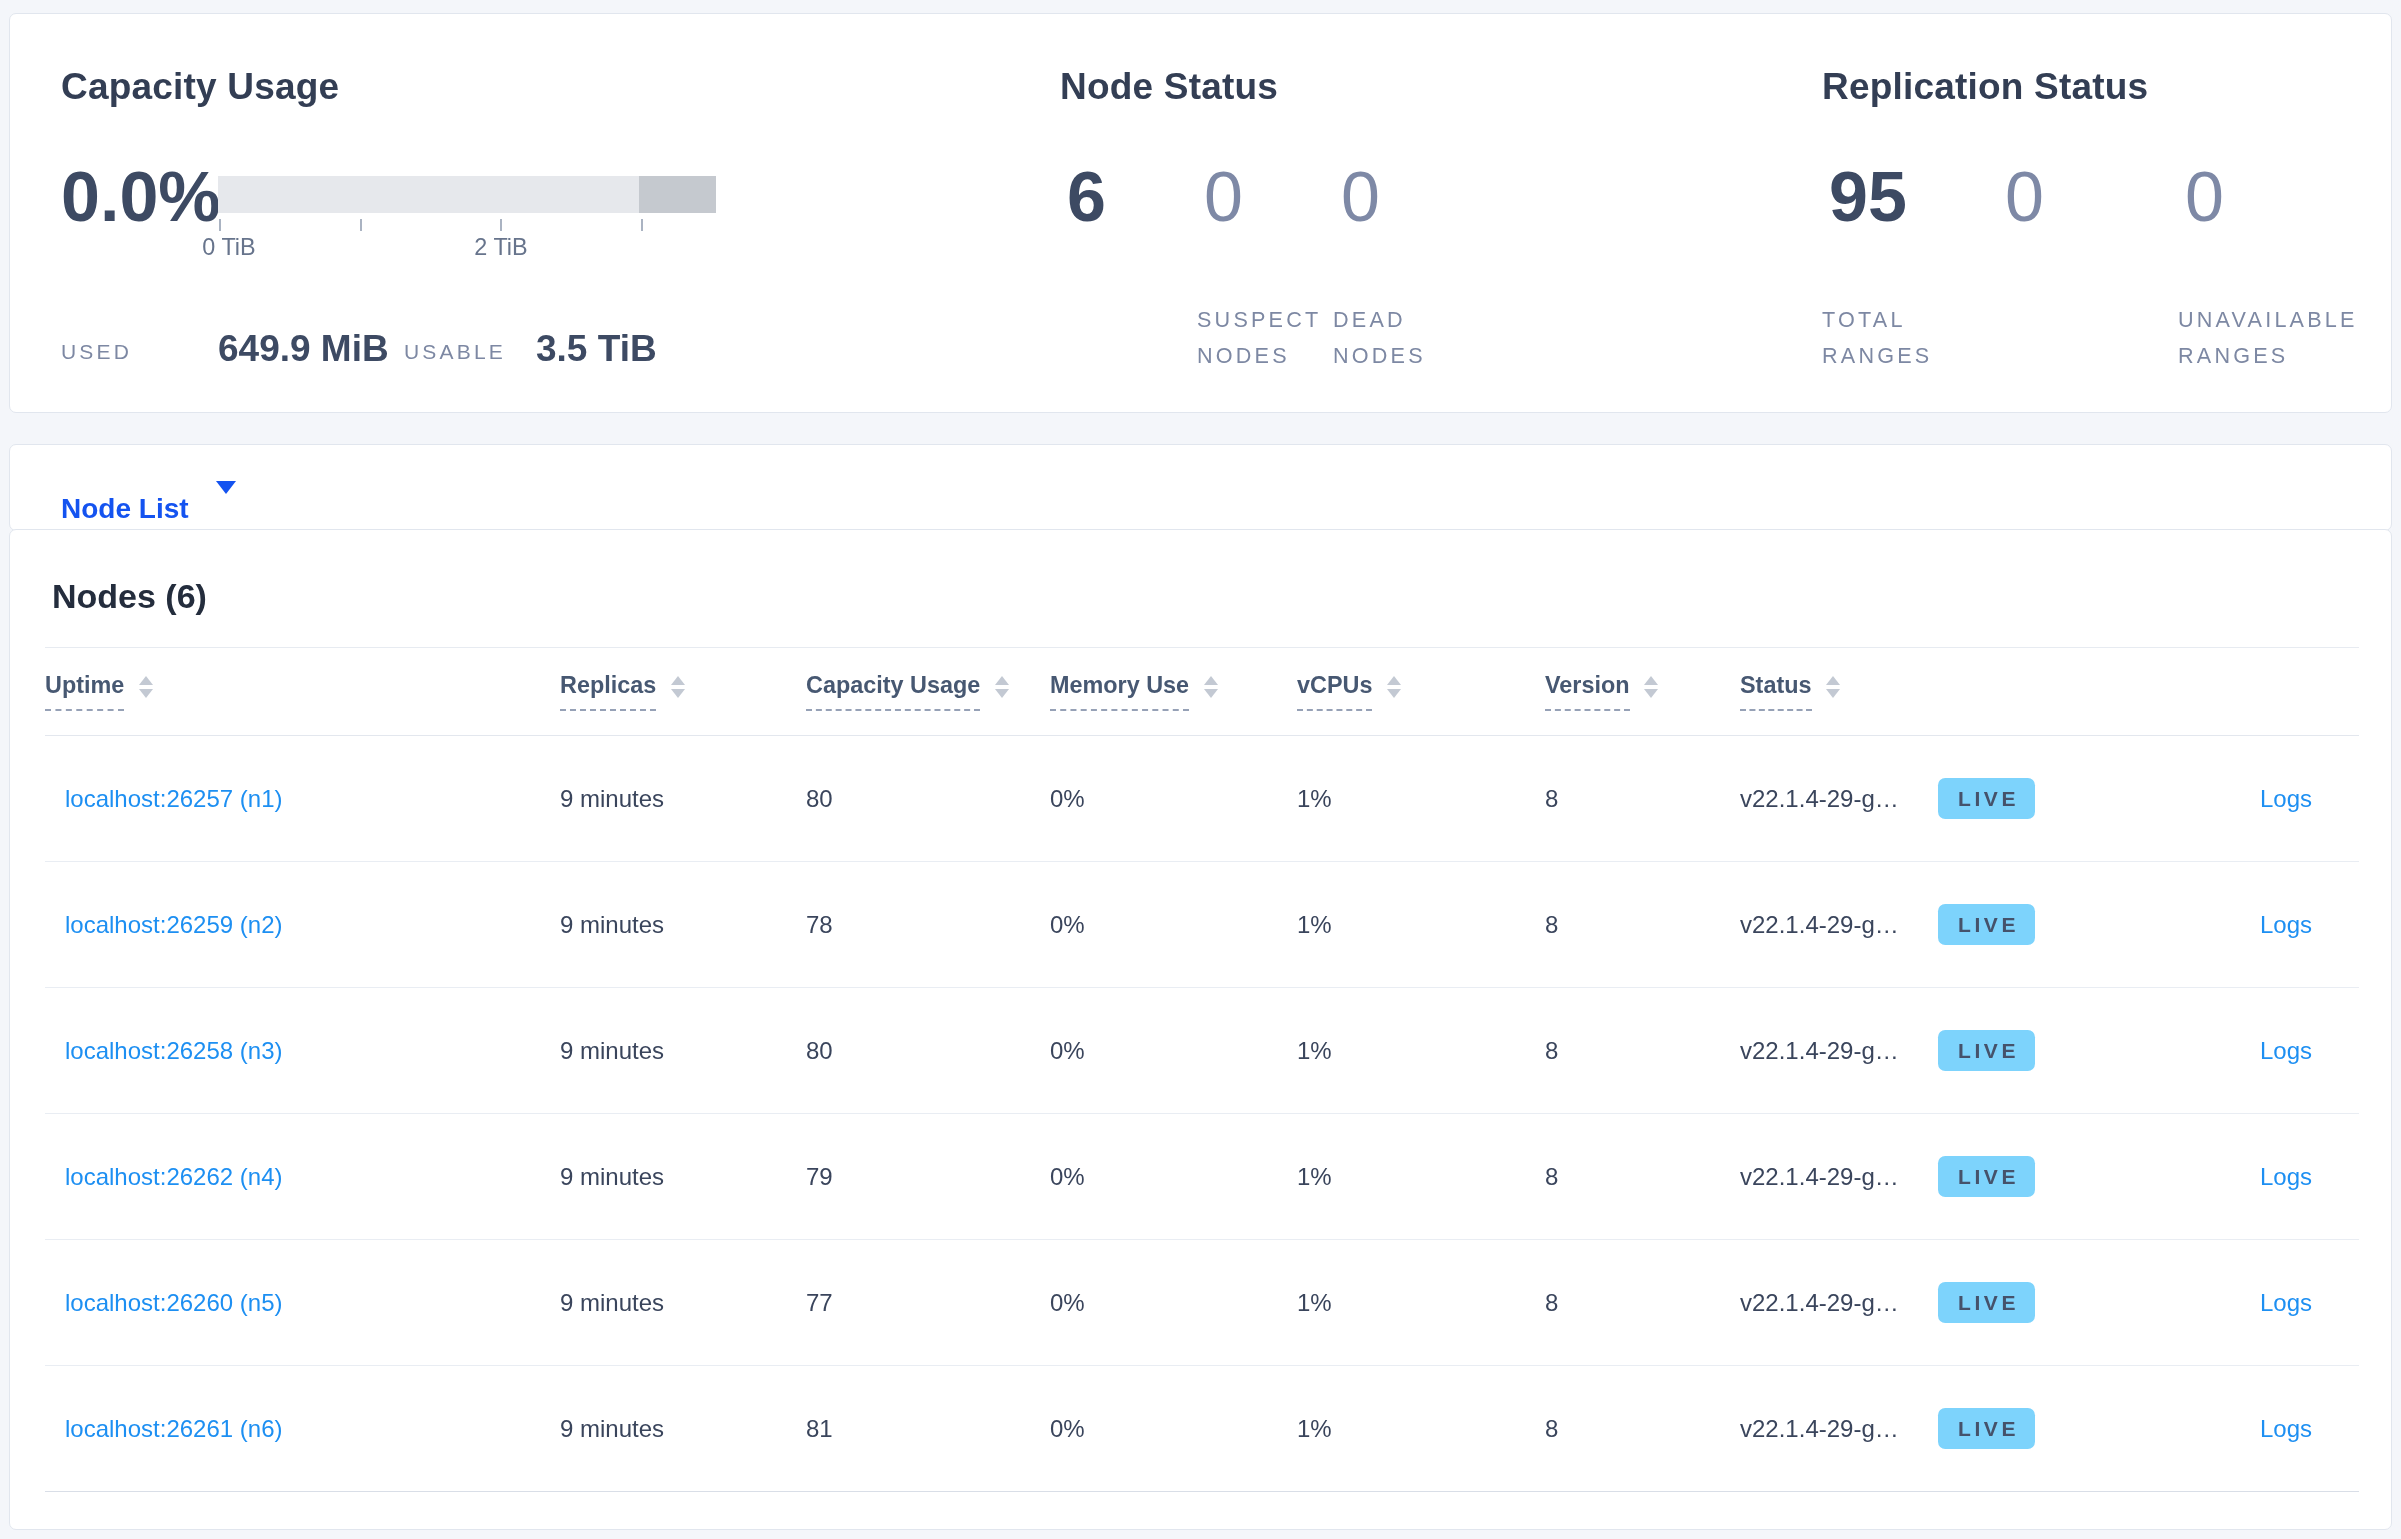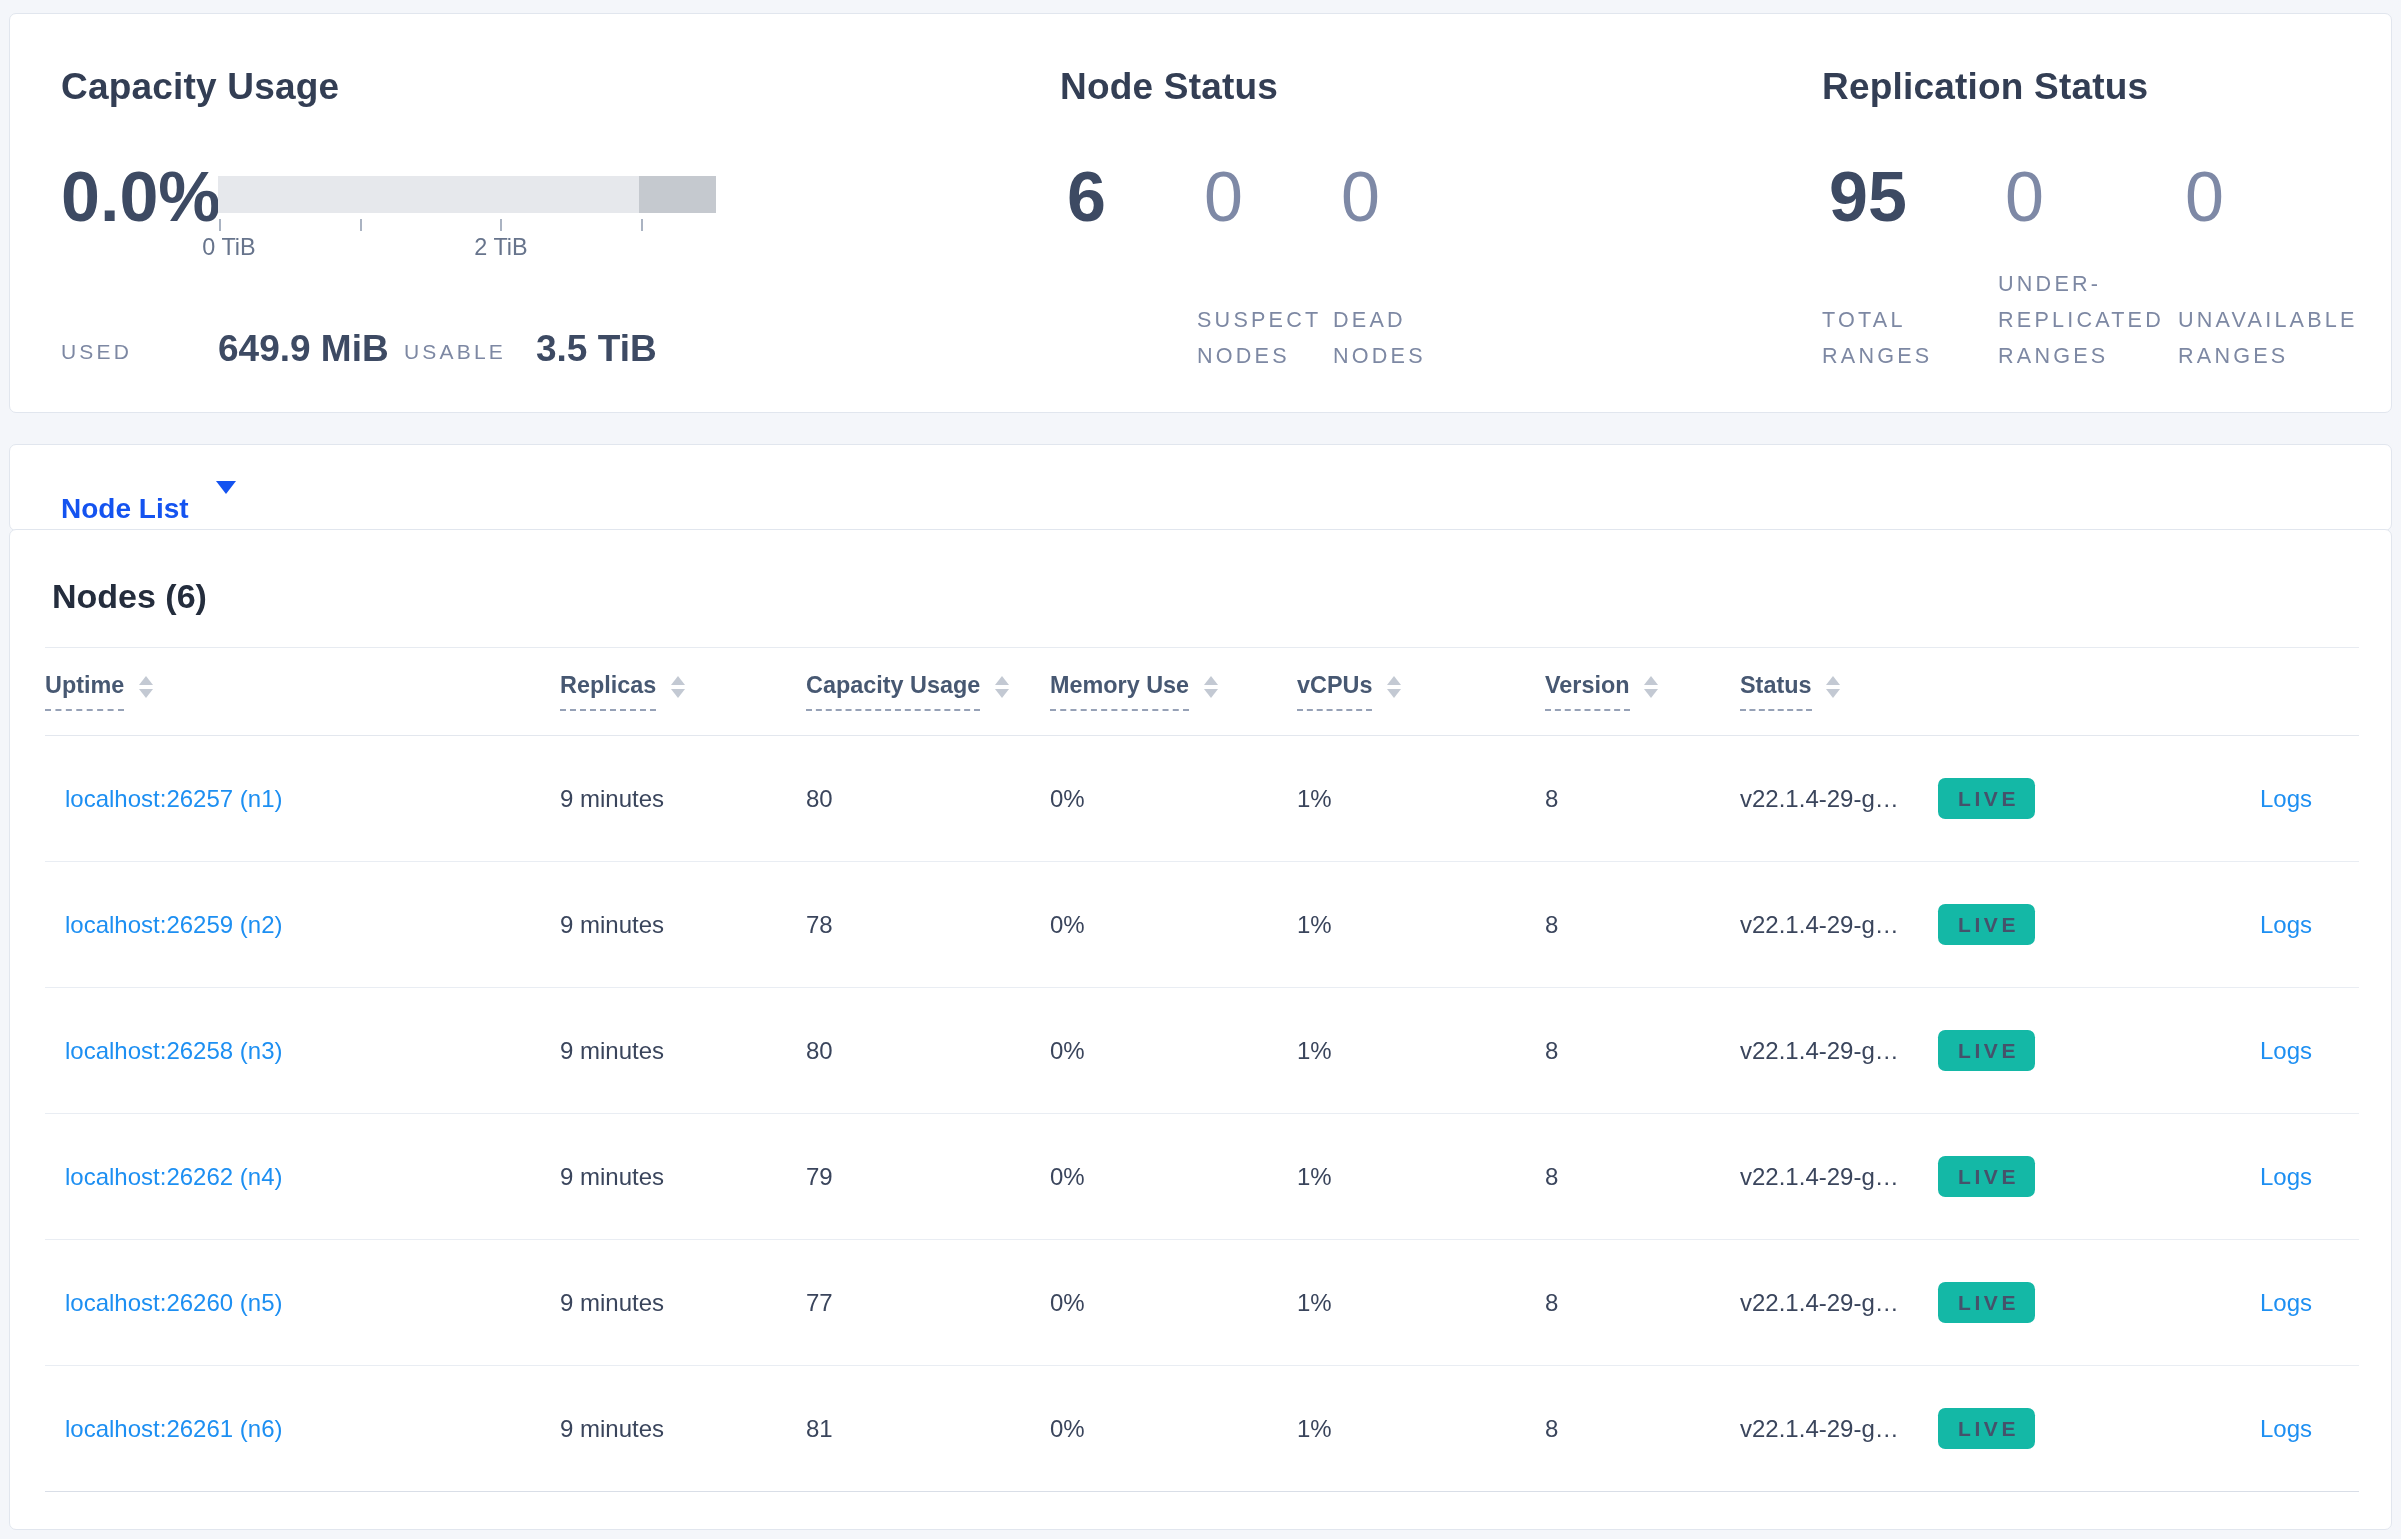--- a/index.html
+++ b/index.html
@@ -80,21 +80,21 @@
   }
   .tri-up { width:0; height:0; border-left:7.2px solid transparent; border-right:7.2px solid transparent; border-bottom:9px solid #c3c9d3; }
   .tri-down { width:0; height:0; border-left:7.2px solid transparent; border-right:7.2px solid transparent; border-top:9px solid #c3c9d3; }
   .trow { height:126px; border-bottom:0.9px solid #e9edf3; }
   .trow:last-child { border-bottom:1.8px solid #d9dee7; }
   .td { font-size:24px; color:#3a455c; }
   .td.first { padding-left:20px; }
   .link { color:#1d8ff2; cursor:pointer; text-decoration:none; }
   .td.logs { display:flex; justify-content:flex-end; padding-right:47px; }
   .badge {
-    display:inline-block; background:#14b8a6; color:#45526b;
+    display:inline-block; background:#7dd3fc; color:#45526b;
     font-size:21px; font-weight:700; letter-spacing:3.6px;
     padding:10.8px 16px 10px 20px; border-radius:7.2px; line-height:1;
   }
 </style>
 </head>
 <body>
 
 <div class="page">
 
   <div class="panel summary">
@@ -120,21 +120,20 @@
     <div class="big-num muted" style="left:1194px">0</div>
     <div class="big-num muted" style="left:1331px">0</div>
     <div class="stat-label" style="left:1187px;width:119px">SUSPECT NODES</div>
     <div class="stat-label" style="left:1323px;width:119px">DEAD NODES</div>
 
     <div class="sec-title" style="left:1812px">Replication Status</div>
     <div class="big-num" style="left:1819px">95</div>
     <div class="big-num muted" style="left:1995px">0</div>
     <div class="big-num muted" style="left:2175px">0</div>
     <div class="stat-label" style="left:1812px;width:137px">TOTAL RANGES</div>
-    <div class="stat-label" style="left:1988px;width:169px">UNDER-REPLICATED RANGES</div>
     <div class="stat-label" style="left:2168px;width:185px">UNAVAILABLE RANGES</div>
   </div>
 
   <div class="panel selector">
     <div class="selector-inner">
       <span class="selector-label">Node List</span>
       <span class="caret-down"></span>
     </div>
   </div>
 

